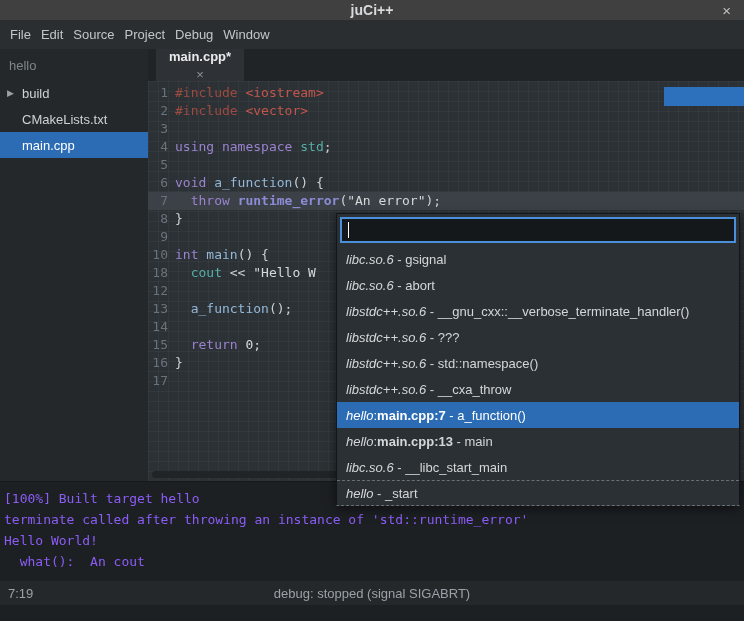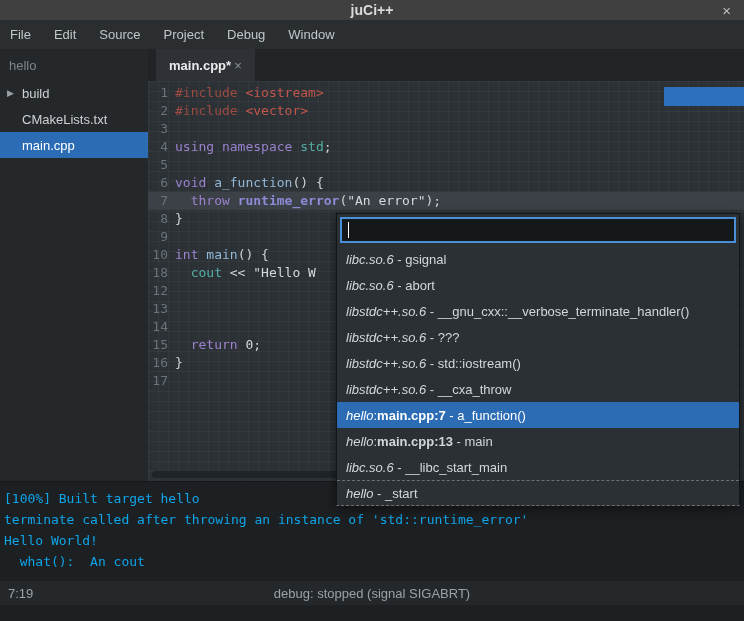--- a/index.html
+++ b/index.html
@@ -16,21 +16,21 @@
   }
   .titlebar .title { color:#d8dadc; font-size:14px; font-weight:bold; }
   .titlebar .close {
     position:absolute; right:13px; top:50%; transform:translateY(-50%);
     color:#bcbfc1; font-size:15px; cursor:default; line-height:1;
   }
 
   
   .menubar {
     height:29px; background:#2a2e31; display:flex; align-items:center;
-    padding-left:10px; gap:23px; font-size:13px; color:#c1c6c9;
+    padding-left:10px; gap:10px; font-size:13px; color:#c1c6c9;
   }
   .menu-item { cursor:default; }
 
   
   .content { display:flex; height:432px; }
 
   
   .sidebar { width:148px; background:#24282b; flex:none; font-size:13px; }
   .project-name { padding:9px 10px 7px 9px; color:#7e868b; }
   .tree-item {
@@ -43,21 +43,21 @@
     font-size:9px; color:#9aa0a4;
   }
 
   
   .right-col { flex:1; display:flex; flex-direction:column; min-width:0; }
 
   
   .tabbar { height:32px; background:#212427; display:flex; align-items:stretch; padding-left:8px; }
   .tab {
     display:flex; align-items:center; gap:3px; padding:0 13px;
-    background:#2e3236; color:#e9ebec; font-size:13px; font-weight:bold;
+    background:#2e3236; color:#e9ebec; font-size:13px; font-weight:bold;flex-direction:column;
   }
   .tab .tab-close { color:#8d9298; font-weight:normal; font-size:13px; }
 
   
   .editor {
     flex:1; position:relative; overflow:hidden; padding-top:3px;
     background-color:#2c3135;
     background-image:
       linear-gradient(rgba(255,255,255,0.035) 1px, transparent 1px),
       linear-gradient(90deg, rgba(255,255,255,0.035) 1px, transparent 1px);
@@ -106,21 +106,21 @@
   }
   .bt-row .mod { font-style:italic; }
   .bt-row .loc { font-weight:bold; }
   .bt-row.selected { background:#2b6cb5; color:#ffffff; }
   .bt-row.dashed-top { border-top:1px dashed #6a7076; height:25px; }
 
   
   .console {
     height:100px; background:#1d2023; border-top:1px solid #16181b;
     padding:6px 4px; font-family:"DejaVu Sans Mono", monospace;
-    font-size:13px; color:#0ea5e9; line-height:21px;
+    font-size:13px; color:#8b5cf6; line-height:21px;
   }
   .console-line { white-space:pre; }
 
   
   .statusbar {
     height:24px; background:#24282b; position:relative;
     display:flex; align-items:center; font-size:13px; color:#9aa1a7;
   }
   .statusbar .pos { margin-left:8px; }
   .statusbar .status {
@@ -219,20 +219,21 @@
             <div class="code-line">
               <span class="ln">18</span>
               <span class="code"><span class="tk-pl">  </span><span class="tk-ns">cout</span><span class="tk-pl"> &lt;&lt; </span><span class="tk-str">"Hello W</span></span>
             </div>
             <div class="code-line">
               <span class="ln">12</span>
               <span class="code"></span>
             </div>
             <div class="code-line">
               <span class="ln">13</span>
+              <span class="code"><span class="tk-pl">  </span><span class="tk-fn">a_function</span><span class="tk-pl">();</span></span>
             </div>
             <div class="code-line">
               <span class="ln">14</span>
               <span class="code"></span>
             </div>
             <div class="code-line">
               <span class="ln">15</span>
               <span class="code"><span class="tk-pl">  </span><span class="tk-kw">return</span><span class="tk-pl"> </span><span class="tk-num">0</span><span class="tk-pl">;</span></span>
             </div>
             <div class="code-line">
@@ -265,21 +266,21 @@
 
   <div class="popup">
     <div class="popup-entry">
       <span class="caret"></span>
     </div>
     <div>
         <div class="bt-row"><span class="mod">libc.so.6</span><span></span><span class="loc"></span><span> - gsignal</span></div>
         <div class="bt-row"><span class="mod">libc.so.6</span><span></span><span class="loc"></span><span> - abort</span></div>
         <div class="bt-row"><span class="mod">libstdc++.so.6</span><span></span><span class="loc"></span><span> - __gnu_cxx::__verbose_terminate_handler()</span></div>
         <div class="bt-row"><span class="mod">libstdc++.so.6</span><span></span><span class="loc"></span><span> - ???</span></div>
-        <div class="bt-row"><span class="mod">libstdc++.so.6</span><span></span><span class="loc"></span><span> - std::iostream()</span></div>
+        <div class="bt-row"><span class="mod">libstdc++.so.6</span><span></span><span class="loc"></span><span> - std::namespace()</span></div>
         <div class="bt-row"><span class="mod">libstdc++.so.6</span><span></span><span class="loc"></span><span> - __cxa_throw</span></div>
         <div class="bt-row selected"><span class="mod">hello</span><span>:</span><span class="loc">main.cpp:7</span><span> - a_function()</span></div>
         <div class="bt-row"><span class="mod">hello</span><span>:</span><span class="loc">main.cpp:13</span><span> - main</span></div>
         <div class="bt-row"><span class="mod">libc.so.6</span><span></span><span class="loc"></span><span> - __libc_start_main</span></div>
         <div class="bt-row dashed-top"><span class="mod">hello</span><span></span><span class="loc"></span><span> - _start</span></div>
       </div>
   </div>
 
 </div>
 

